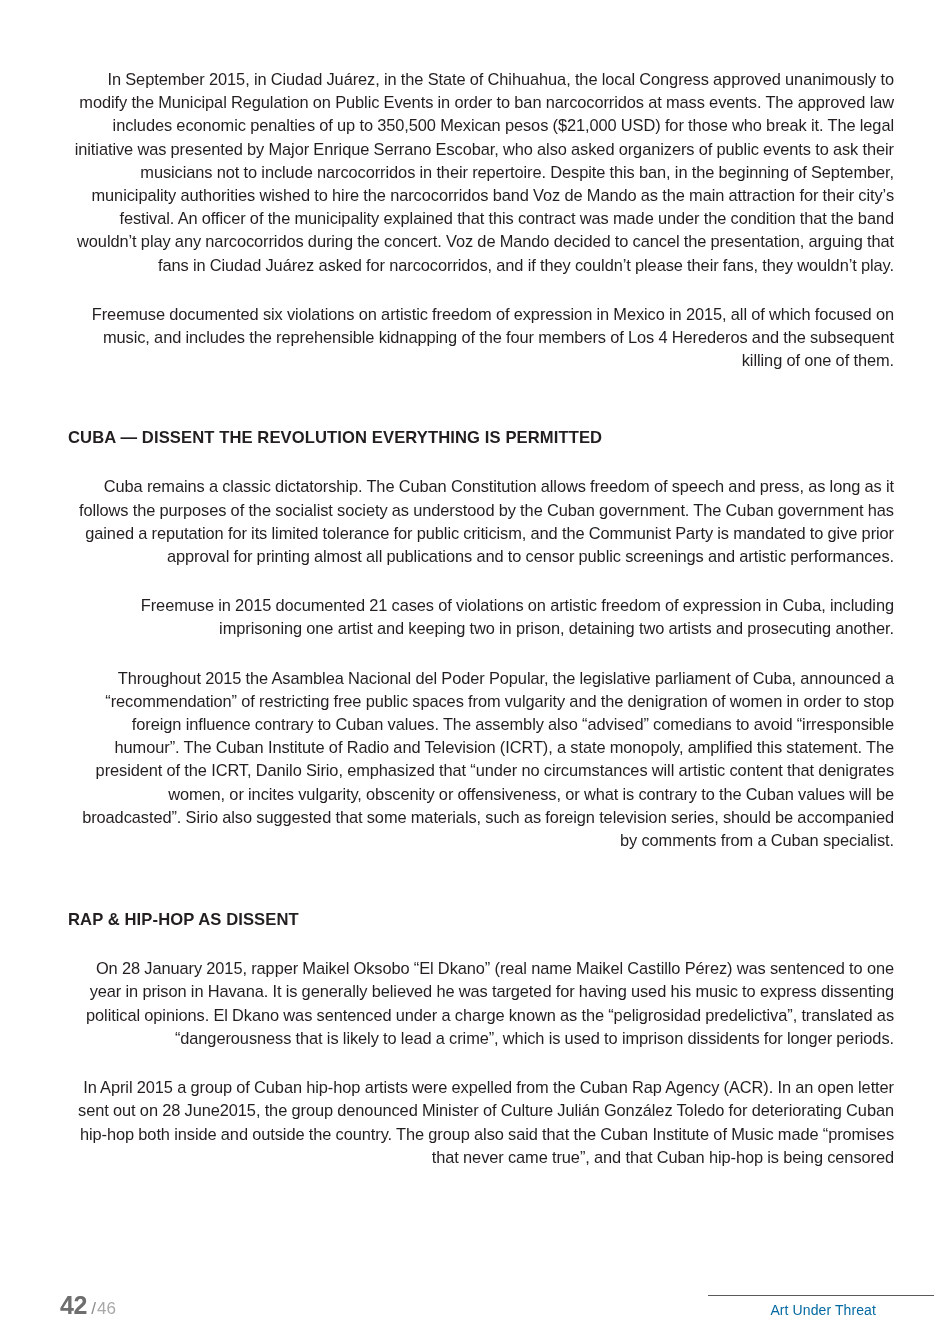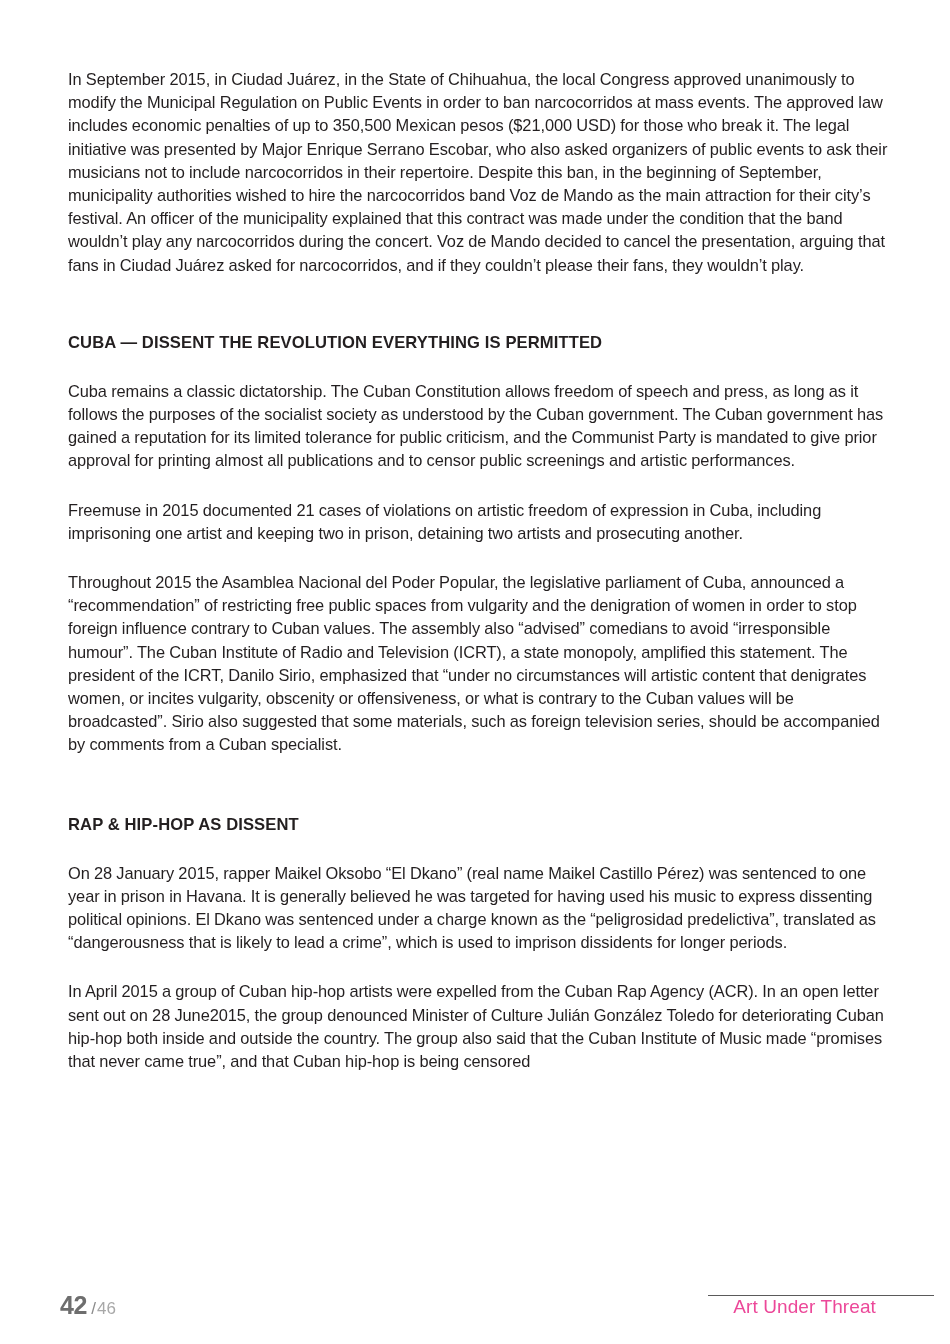--- a/index.html
+++ b/index.html
@@ -25,21 +25,21 @@
     left: 68px;
     top: 68px;
     width: 826px;
   }
   p.para {
     margin: 0 0 26px 0;
     font-size: 16.4px;
     line-height: 23.2px;
     letter-spacing: -0.08px;
     color: #231f20;
-    text-align: left;
+    text-align: right;
     word-spacing: -0.2px;
   }
   p.para:last-child {
     margin-bottom: 16px;
   }
   h2.section-heading {
     margin: 0 0 0 0;
     font-size: 16.6px;
     line-height: 23px;
     font-weight: bold;
@@ -90,35 +90,36 @@
     right: 0px;
     bottom: 48px;
     width: 226px;
     height: 1px;
     background: #5a5a5a;
   }
   .footer-title {
     position: absolute;
     right: 58px;
     bottom: 26px;
-    font-size: 19px;
-    color: #ec4899;
+    font-size: 14px;
+    color: #0369a1;
     letter-spacing: 0.1px;
     white-space: nowrap;
   }
 </style>
 </head>
 <body>
 
 <div class="page">
 
   <div class="content">
 
     <p class="para">In September 2015, in Ciudad Juárez, in the State of Chihuahua, the local Congress approved unanimously to modify the Municipal Regulation on Public Events in order to ban narcocorridos at mass events. The approved law includes economic penalties of up to 350,500 Mexican pesos ($21,000 USD) for those who break it. The legal initiative was presented by Major Enrique Serrano Escobar, who also asked organizers of public events to ask their musicians not to include narcocorridos in their repertoire. Despite this ban, in the beginning of September, municipality authorities wished to hire the narcocorridos band Voz de Mando as the main attraction for their city’s festival. An officer of the municipality explained that this contract was made under the condition that the band wouldn’t play any narcocorridos during the concert. Voz de Mando decided to cancel the presentation, arguing that fans in Ciudad Juárez asked for narcocorridos, and if they couldn’t please their fans, they wouldn’t play.</p>
 
+    <p class="para">Freemuse documented six violations on artistic freedom of expression in Mexico in 2015, all of which focused on music, and includes the reprehensible kidnapping of the four members of Los 4 Herederos and the subsequent killing of one of them.</p>
 
     <div class="heading-block">
       <h2 class="section-heading">CUBA — DISSENT THE REVOLUTION EVERYTHING IS PERMITTED</h2>
     </div>
 
     <p class="para">Cuba remains a classic dictatorship. The Cuban Constitution allows freedom of speech and press, as long as it follows the purposes of the socialist society as understood by the Cuban government. The Cuban government has gained a reputation for its limited tolerance for public criticism, and the Communist Party is mandated to give prior approval for printing almost all publications and to censor public screenings and artistic performances.</p>
 
     <p class="para">Freemuse in 2015 documented 21 cases of violations on artistic freedom of expression in Cuba, including imprisoning one artist and keeping two in prison, detaining two artists and prosecuting another.</p>
 
     <p class="para">Throughout 2015 the Asamblea Nacional del Poder Popular, the legislative parliament of Cuba, announced a “recommendation” of restricting free public spaces from vulgarity and the denigration of women in order to stop foreign influence contrary to Cuban values. The assembly also “advised” comedians to avoid “irresponsible humour”. The Cuban Institute of Radio and Television (ICRT), a state monopoly, amplified this statement. The president of the ICRT, Danilo Sirio, emphasized that “under no circumstances will artistic content that denigrates women, or incites vulgarity, obscenity or offensiveness, or what is contrary to the Cuban values will be broadcasted”. Sirio also suggested that some materials, such as foreign television series, should be accompanied by comments from a Cuban specialist.</p>

